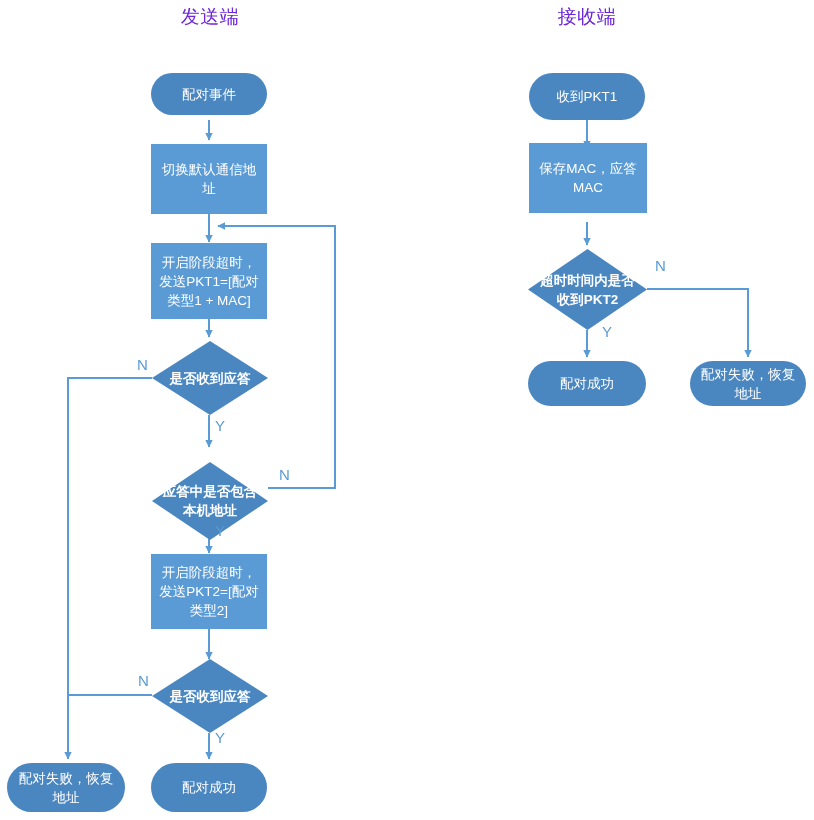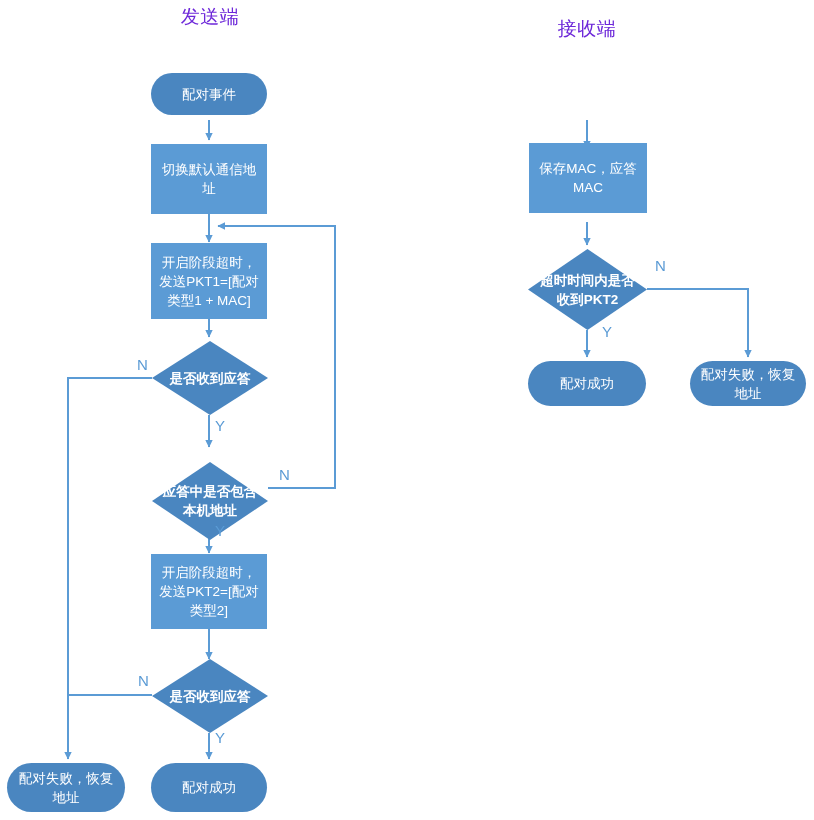--- a/index.html
+++ b/index.html
@@ -116,21 +116,21 @@
 
       <path d="M587,222 L587,245" marker-end="url(#arrowhead)"></path>
 
       <path d="M647,289 L748,289 L748,357" marker-end="url(#arrowhead)"></path>
 
       <path d="M587,330 L587,357" marker-end="url(#arrowhead)"></path>
     </g>
   </svg>
 
   <div class="col-title" style="left:160px; top:7px; width:100px;">发送端</div>
-  <div class="col-title" style="left:537px; top:19px; width:100px;">接收端</div>
+  <div class="col-title" style="left:537px; top:7px; width:100px;">接收端</div>
 
   <div class="node terminator" style="left:151px; top:73px; width:116px; height:42px;">
     <span class="node-label">配对事件</span>
   </div>
 
   <div class="node process" style="left:151px; top:144px; width:116px; height:70px;">
     <span class="node-label">切换默认通信地址</span>
   </div>
 
   <div class="node process" style="left:151px; top:243px; width:116px; height:76px;">
@@ -166,20 +166,23 @@
     <span class="node-label">配对成功</span>
   </div>
 
   <div class="edge-label" style="left:137px; top:357px;">N</div>
   <div class="edge-label" style="left:215px; top:418px;">Y</div>
   <div class="edge-label" style="left:279px; top:467px;">N</div>
   <div class="edge-label" style="left:215px; top:523px;">Y</div>
   <div class="edge-label" style="left:138px; top:673px;">N</div>
   <div class="edge-label" style="left:215px; top:730px;">Y</div>
 
+  <div class="node terminator" style="left:529px; top:73px; width:116px; height:47px;">
+    <span class="node-label">收到PKT1</span>
+  </div>
 
   <div class="node process" style="left:529px; top:143px; width:118px; height:70px;">
     <span class="node-label">保存MAC，应答MAC</span>
   </div>
 
   <div class="node decision" style="left:528px; top:249px; width:119px; height:81px;">
     <span class="decision-shape"></span>
     <span class="node-label">超时时间内是否收到PKT2</span>
   </div>
 

